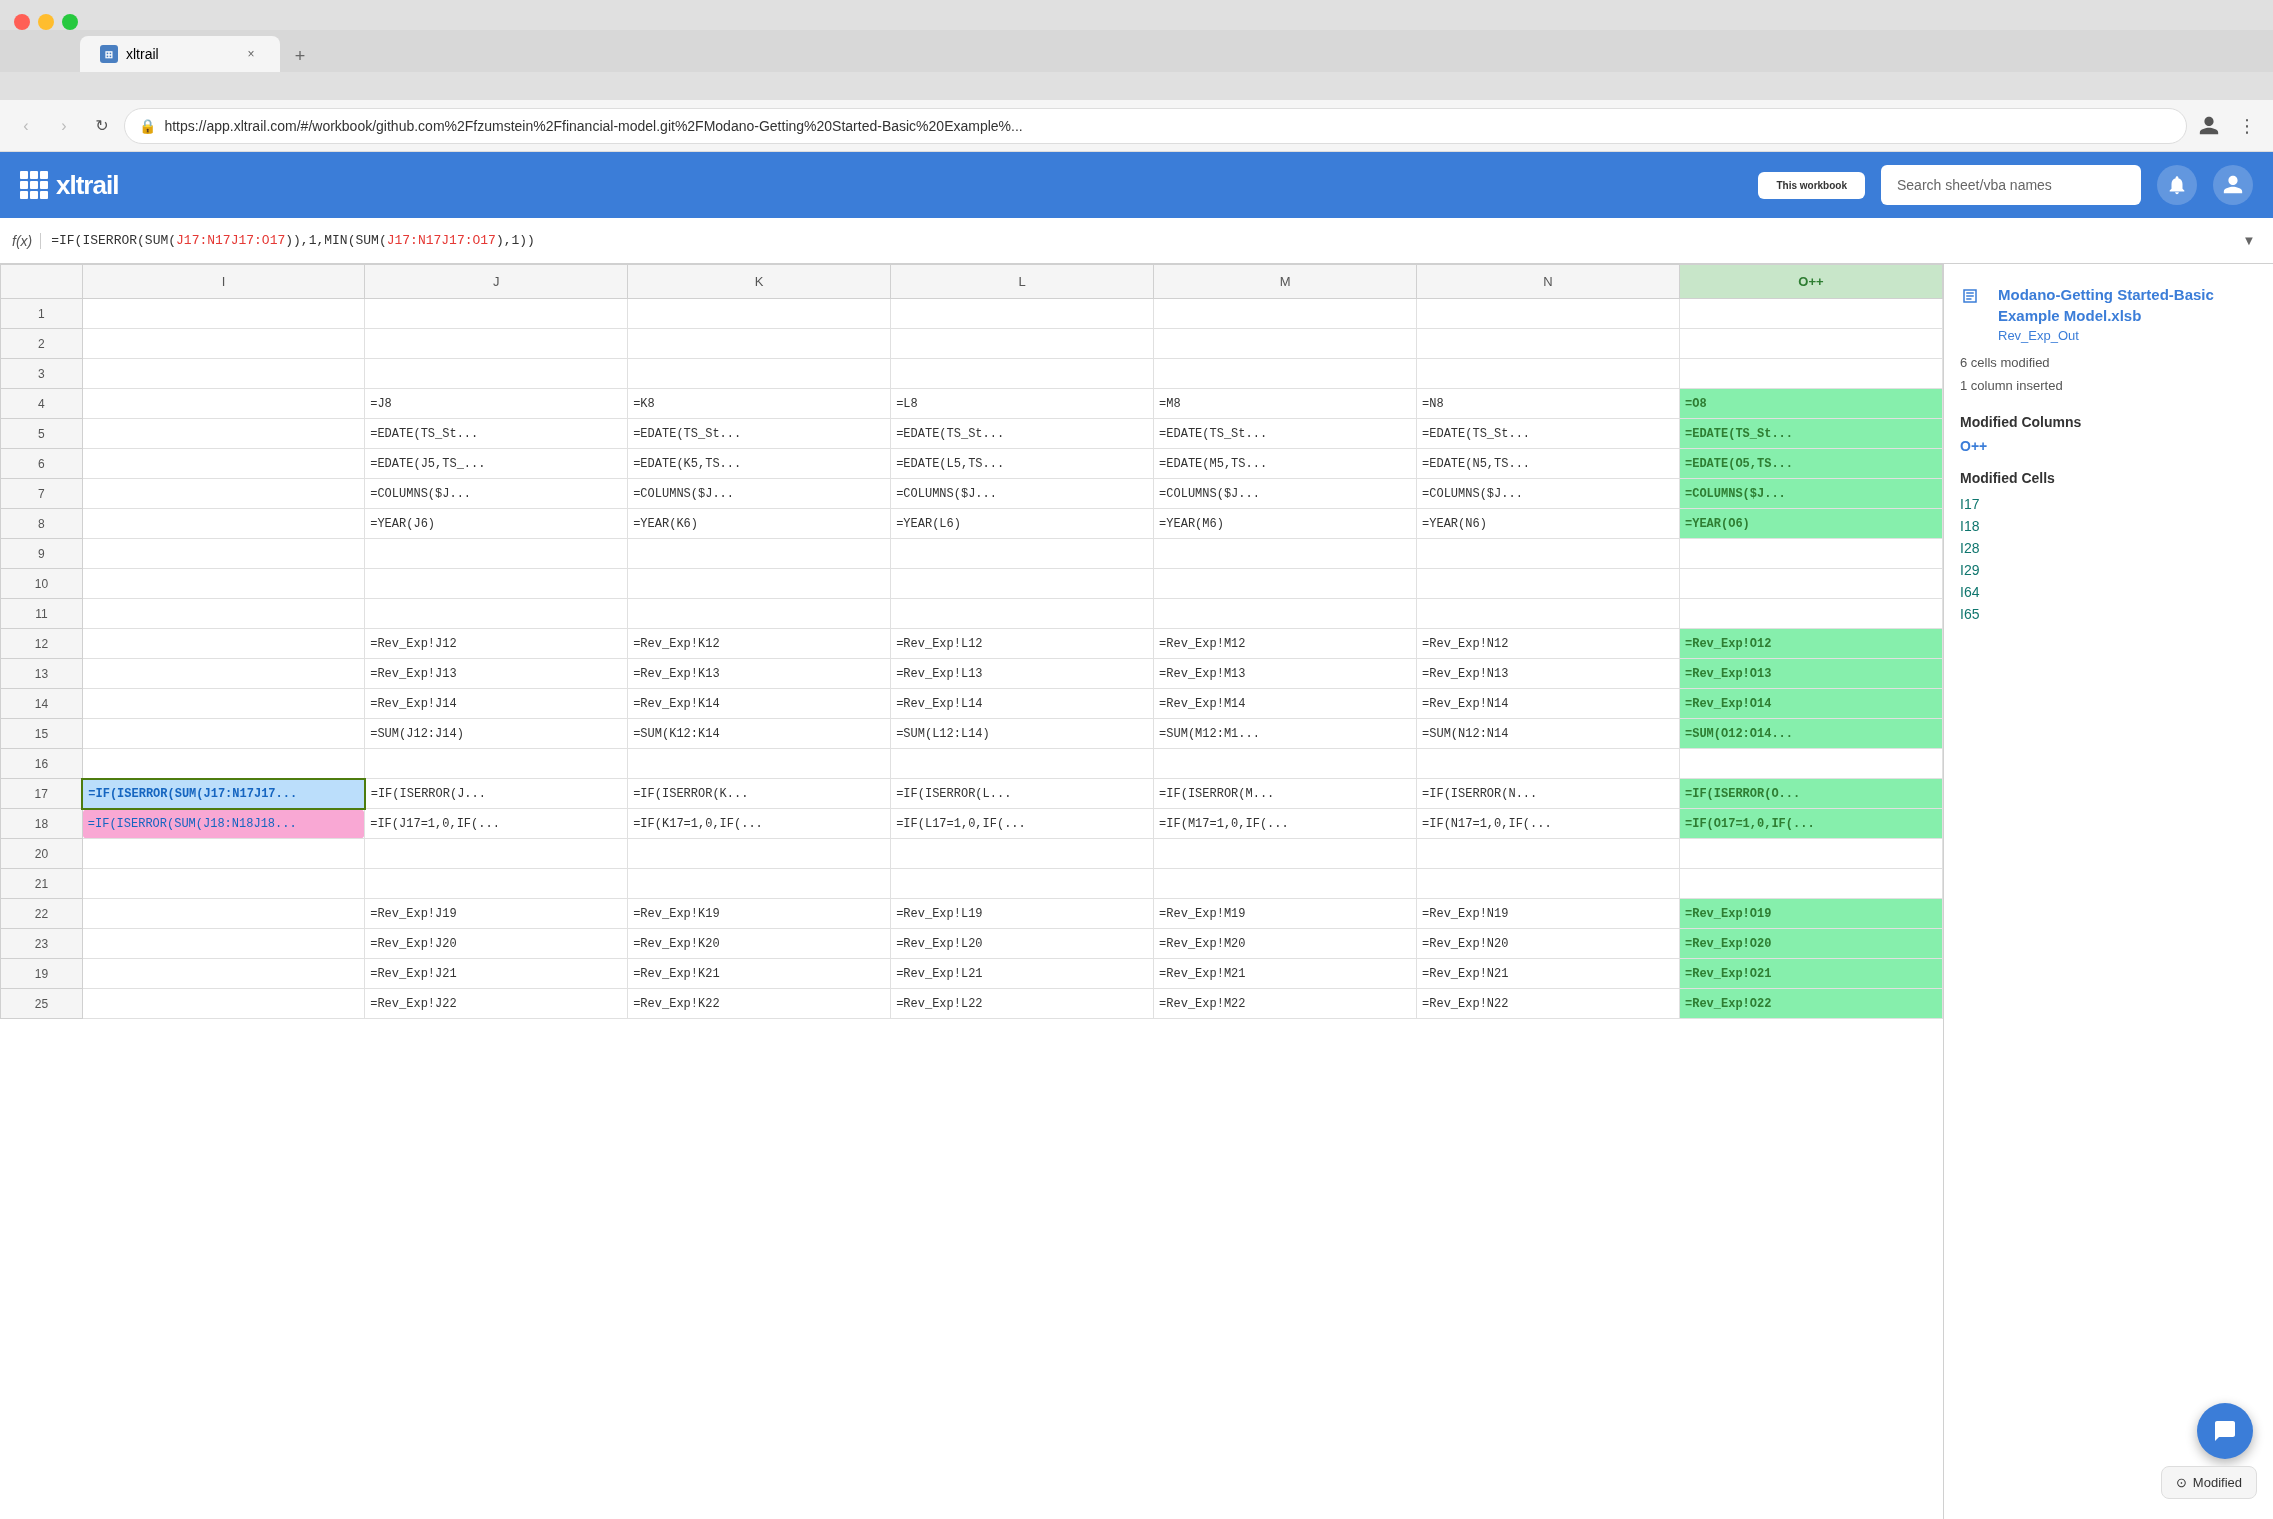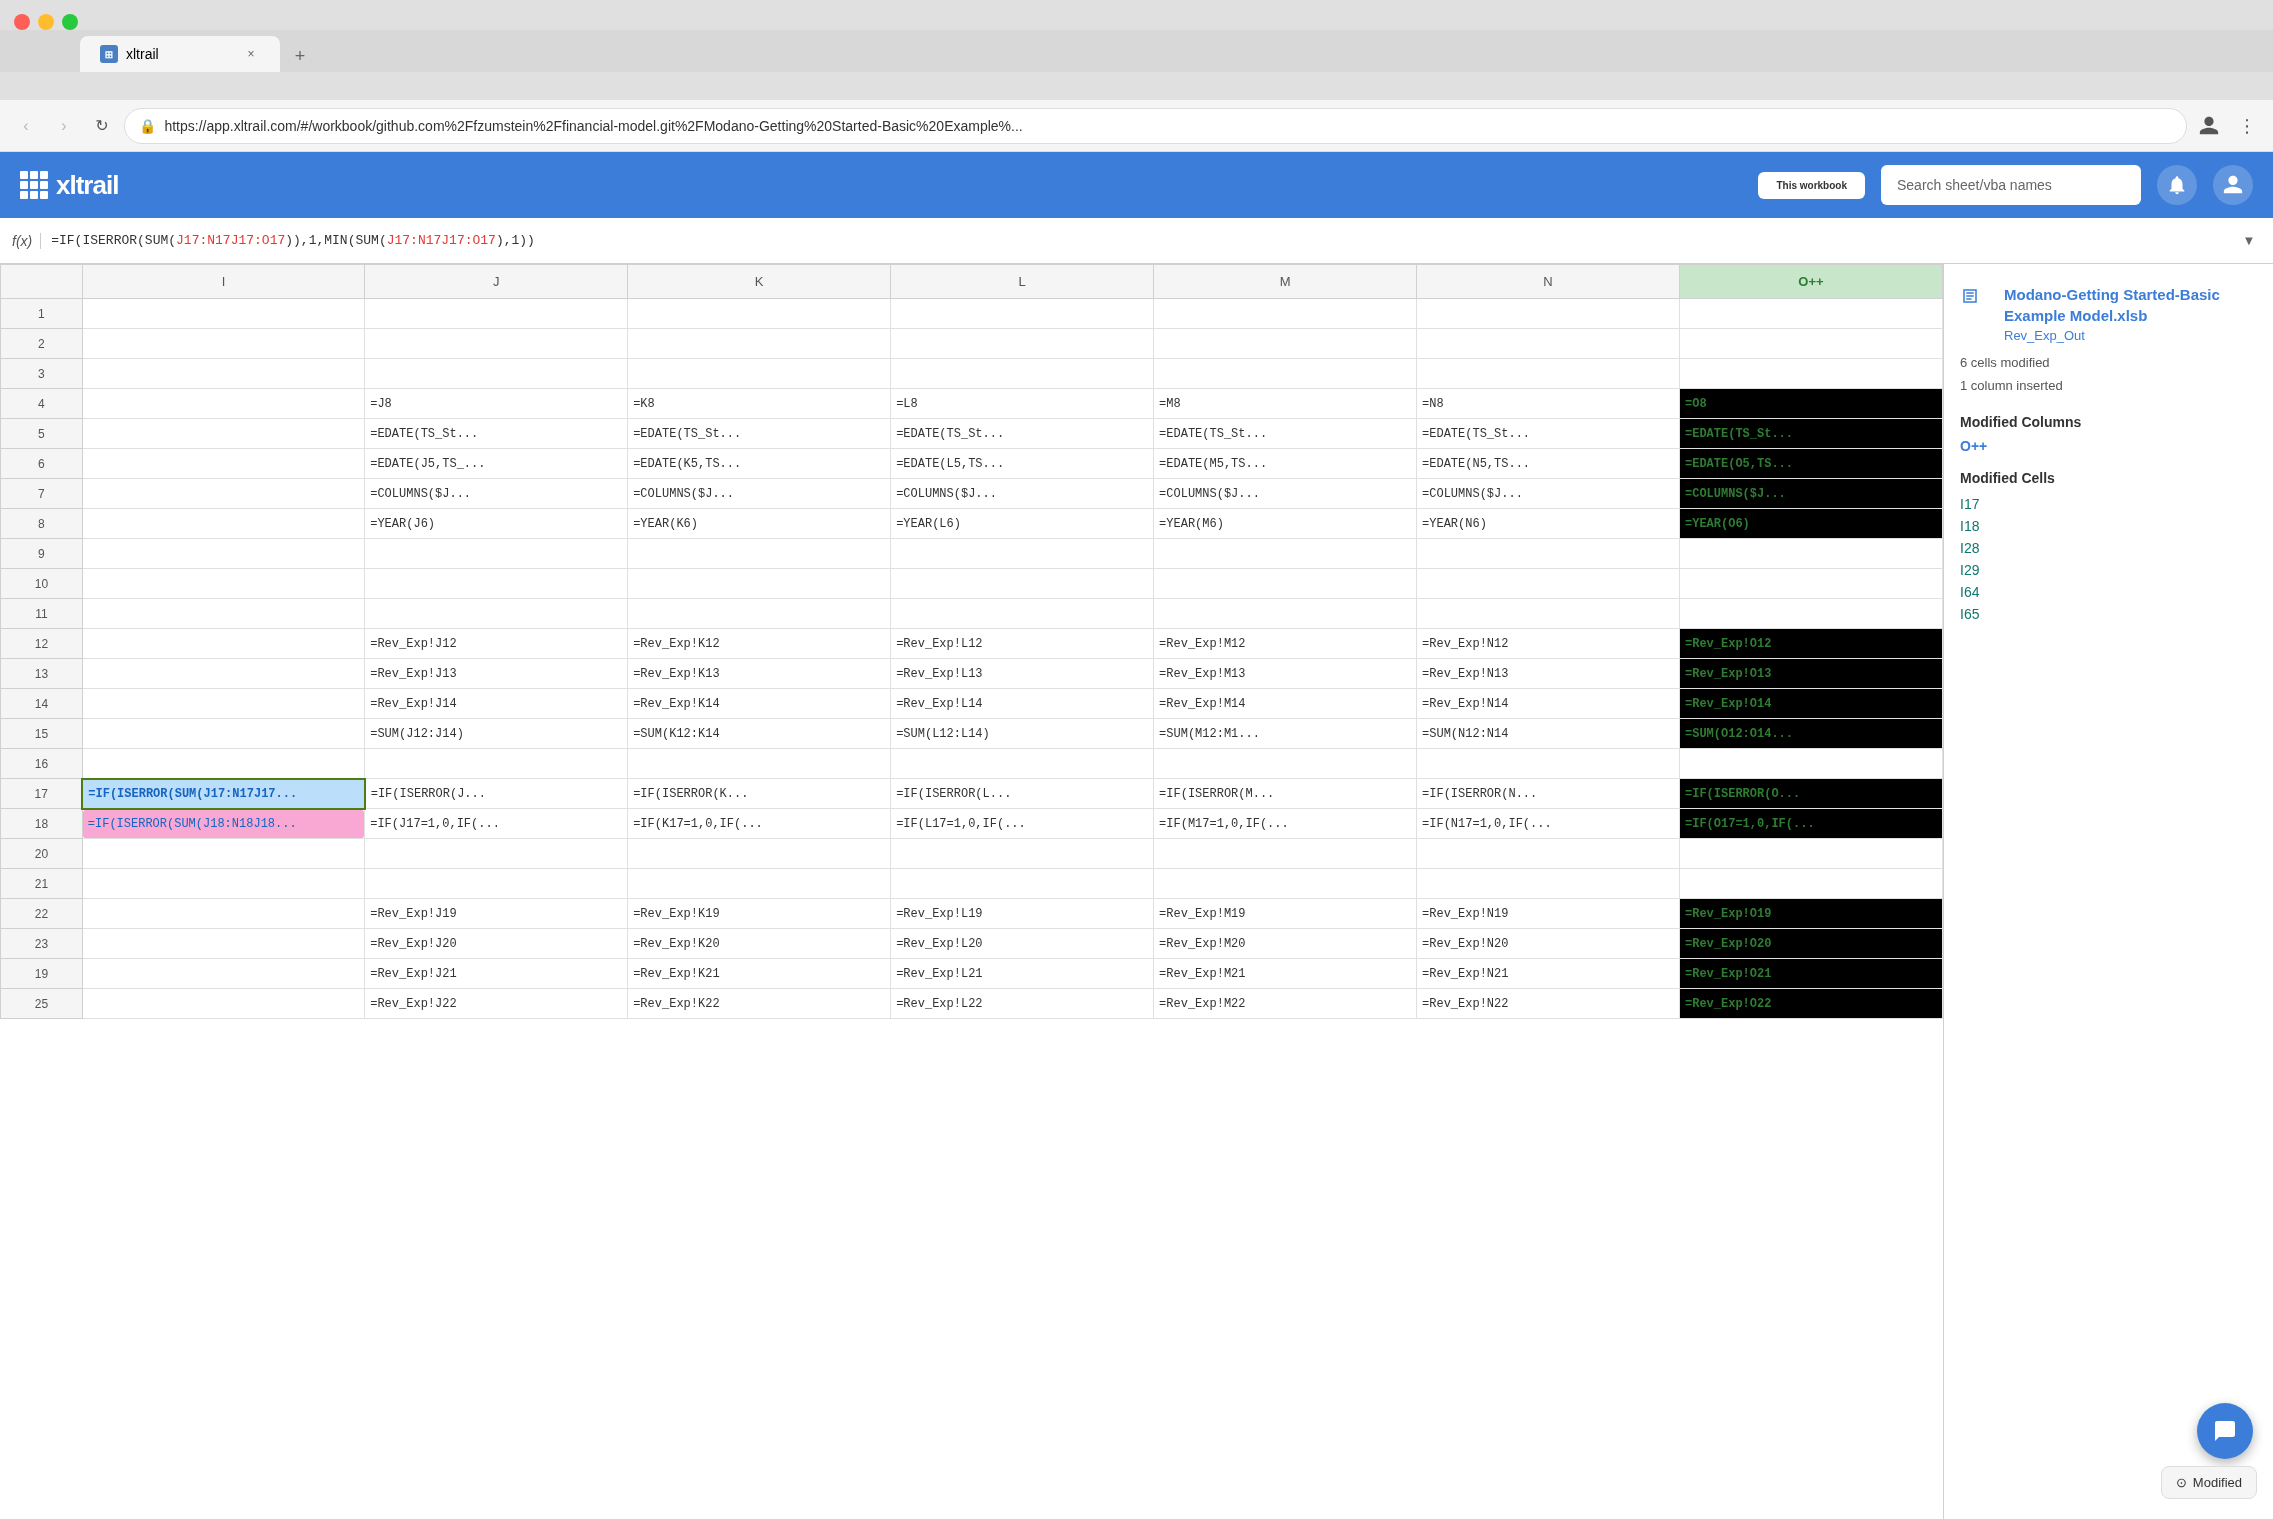--- a/index.html
+++ b/index.html
@@ -43,26 +43,26 @@
 
     
     .spreadsheet-area { flex: 1; overflow: hidden; background: white; display: flex; flex-direction: column; }
 
     
     .grid-container { flex: 1; overflow: hidden; position: relative; }
     .grid-table { border-collapse: collapse; width: 100%; table-layout: fixed; }
     .col-header { background: #f5f5f5; border: 1px solid #d0d0d0; text-align: center; font-size: 13px; color: #555; font-weight: 500; height: 34px; user-select: none; }
     .row-num { background: #f5f5f5; border: 1px solid #d0d0d0; text-align: center; font-size: 12px; color: #555; width: 42px; min-width: 42px; user-select: none; }
     .cell { border: 1px solid #e0e0e0; font-size: 12px; font-family: 'Courier New', monospace; padding: 2px 5px; height: 30px; overflow: hidden; white-space: nowrap; color: #333; }
-    .cell-green { background-color: #000000; color: #2e7d32; font-weight: 600; }
+    .cell-green { background-color: #86efac; color: #2e7d32; font-weight: 600; }
     .cell-selected { background-color: #bbdefb; border: 2px solid #4d7c0f; }
 
     
     .right-panel { width: 330px; background: white; border-left: 1px solid #d0d0d0; padding: 20px 16px; overflow-y: auto; }
-    .panel-file-link { display: flex; align-items: flex-start; gap: 24px; margin-bottom: 8px; }
+    .panel-file-link { display: flex; align-items: flex-start; gap: 18px; margin-bottom: 8px; }
     .panel-grid-icon { width: 20px; height: 20px; display: flex; align-items: center; justify-content: center; color: #3b7dd8; font-size: 14px; flex-shrink: 0; margin-top: 2px; }
     .panel-file-name { color: #3b7dd8; font-size: 15px; font-weight: 600; cursor: pointer; line-height: 1.4; }
     .panel-breadcrumb { color: #666; font-size: 13px; margin-top: 2px; }
     .panel-breadcrumb span { color: #3b7dd8; cursor: pointer; }
     .panel-stats { color: #555; font-size: 13px; line-height: 1.8; margin: 8px 0 16px 0; }
     .panel-section-title { font-size: 14px; font-weight: 700; color: #333; margin-bottom: 8px; }
     .panel-column-item { color: #3b7dd8; font-size: 14px; font-weight: 600; cursor: pointer; margin-bottom: 4px; }
     .panel-cell-list { display: flex; flex-direction: column; gap: 2px; }
     .panel-cell-item { color: #0f766e; font-size: 14px; cursor: pointer; padding: 2px 0; }
 

